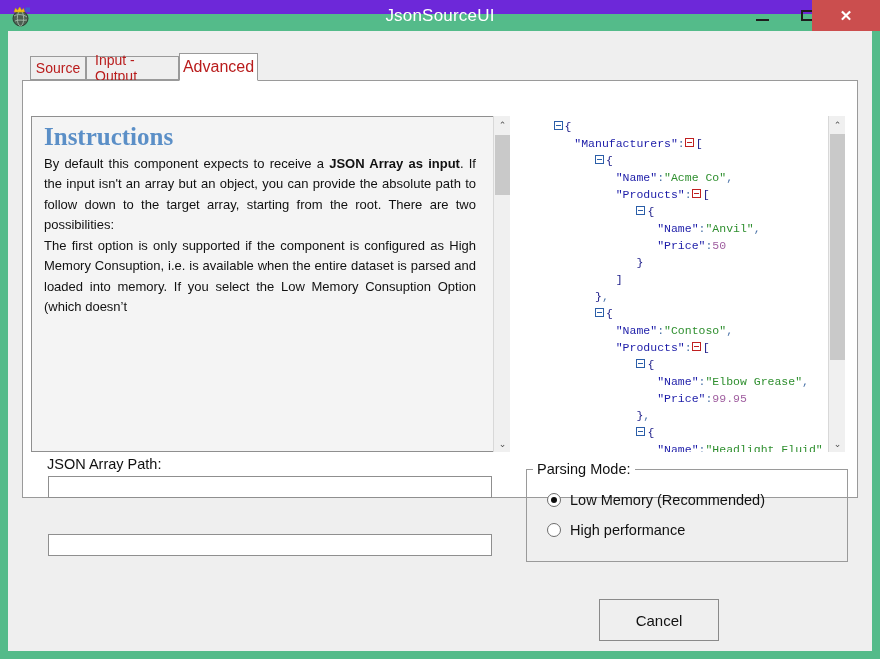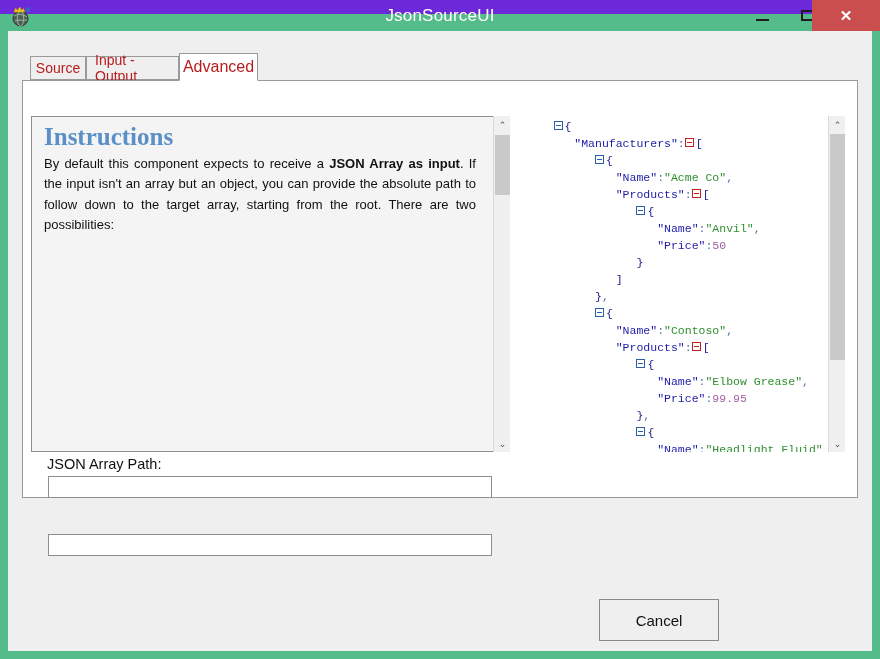--- a/index.html
+++ b/index.html
@@ -375,20 +375,21 @@
         <span>Advanced</span>
       </div>
     </div>
 
     <div class="tabpage">
 
       <div class="instr-panel">
         <div class="instr-content">
           <div class="instr-title">Instructions</div>
           <p class="instr-para"><span>By default this component expects to receive a </span><b>JSON Array as input</b><span>. If the input isn't an array but an object, you can provide the absolute path to follow down to the target array, starting from the root. There are two possibilities:</span></p>
+          <p class="instr-para">The first option is only supported if the component is configured as High Memory Consuption, i.e. is available when the entire dataset is parsed and loaded into memory. If you select the Low Memory Consuption Option (which doesn’t</p>
         </div>
       </div>
 
       <div class="vscroll" style="left:470px; top:35px; height:336px;">
         <div class="sb-arrow sb-up">⌃</div>
         <div class="sb-thumb" style="top:19px; height:60px;"></div>
         <div class="sb-arrow sb-down">⌄</div>
       </div>
 
       <div class="json-panel">
@@ -399,20 +400,33 @@
         <div class="sb-arrow sb-up">⌃</div>
         <div class="sb-thumb" style="top:18px; height:226px;"></div>
         <div class="sb-arrow sb-down">⌄</div>
       </div>
 
       <div class="field-label" style="left:24px; top:375px;">JSON Array Path:</div>
       <input class="text-input" style="left: 25px; top: 395px; width: 444px;" value="" placeholder="">
 
       <input class="text-input" style="left: 25px; top: 453px; width: 444px;" value="" placeholder="">
 
+      <div class="groupbox">
+        <span class="groupbox-title">Parsing Mode:</span>
+
+        <div class="radio-row" style="top:22px;">
+          <span class="radio-mark checked"></span>
+          <span class="radio-label">Low Memory (Recommended)</span>
+        </div>
+
+        <div class="radio-row" style="top:52px;">
+          <span class="radio-mark"></span>
+          <span class="radio-label">High performance</span>
+        </div>
+      </div>
 
     </div>
 
     <div class="dlg-button btn-cancel">
       <span>Cancel</span>
     </div>
 
   </div>
 </div>
 

